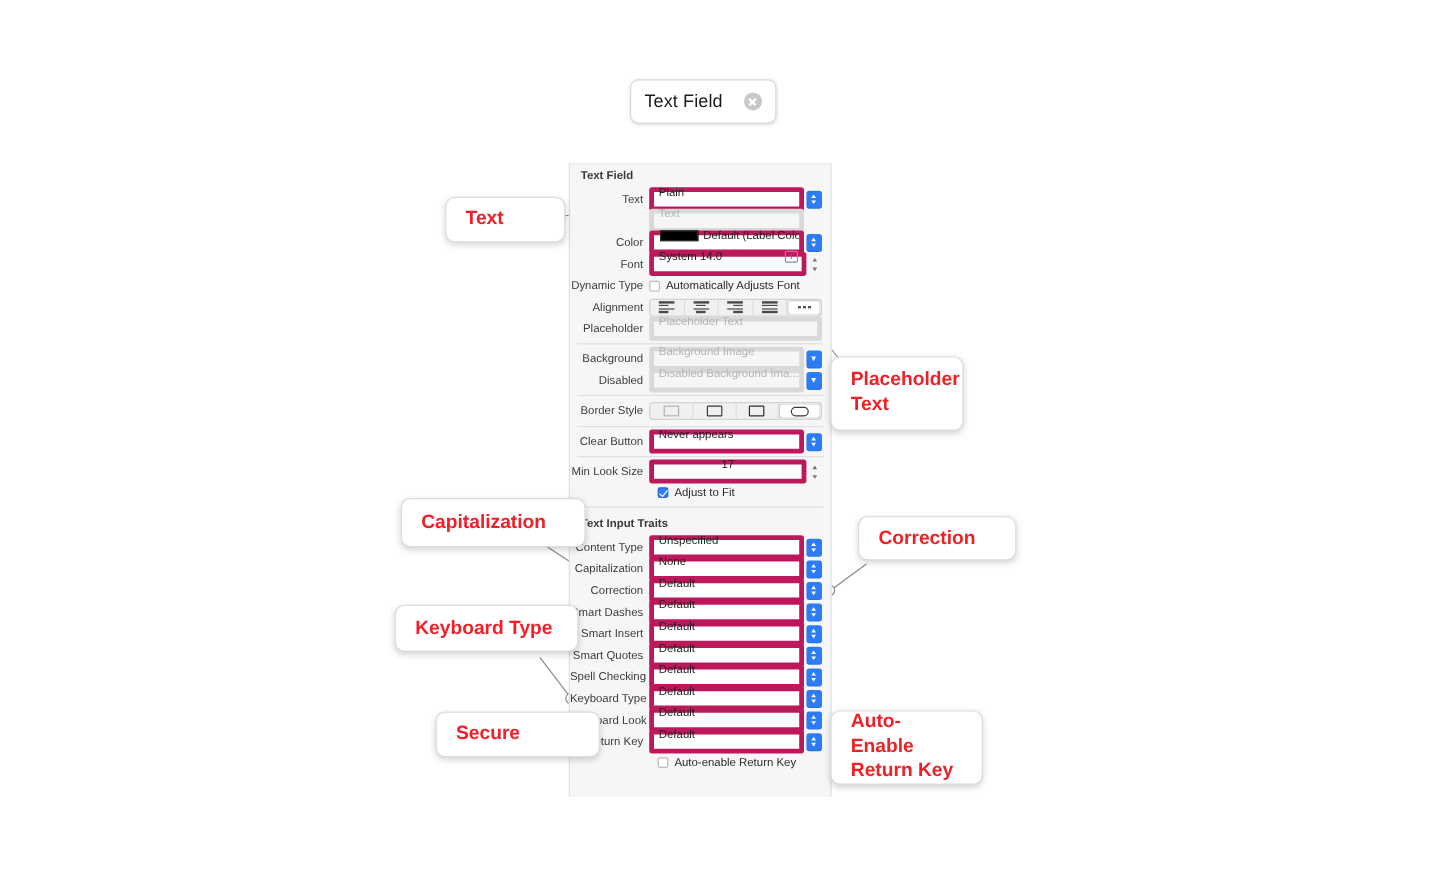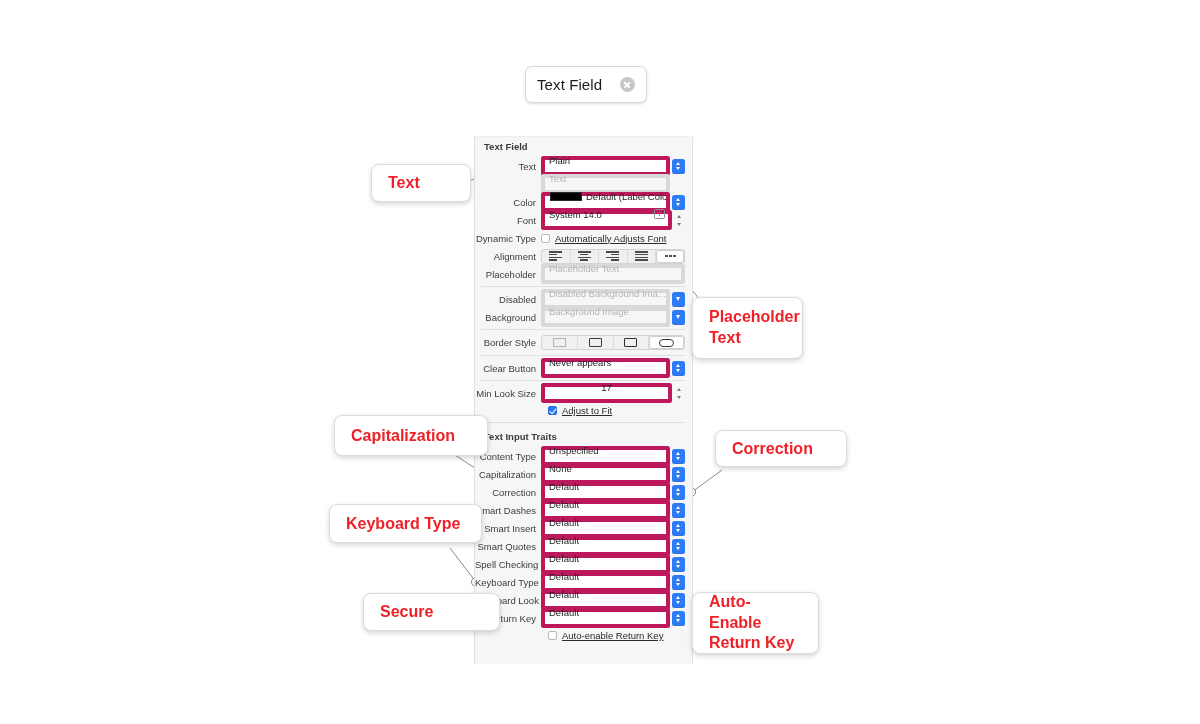--- a/index.html
+++ b/index.html
@@ -126,21 +126,21 @@
   .cbox {
     width:9px; height:9px; background:#fff; border:1px solid #b9b9b9;
     border-radius:2px; margin-right:5px; flex:0 0 auto; position:relative;
   }
   .cbox.on { background:#2d7cf6; border-color:#2066d8; }
   .cbox.on:after{
     content:""; position:absolute; left:1.6px; top:0.3px;
     width:3.4px; height:5.6px; border:1.4px solid #fff;
     border-top:0; border-left:0; transform:rotate(40deg);
   }
-  .cbtxt { font-size:9.5px; color:#2a2a2a; white-space:nowrap;text-decoration:underline; }
+  .cbtxt { font-size:9.5px; color:#2a2a2a; white-space:nowrap; }
 
   
   .segmented {
     flex:1 1 auto; height:15px; display:flex; align-items:stretch;
     background:#f0f0f0; border:1px solid #d3d3d3; border-radius:3px;
     overflow:hidden;
   }
   .seg {
     flex:1 1 0; display:flex; align-items:center; justify-content:center;
     border-right:1px solid #dcdcdc; position:relative;
@@ -317,32 +317,32 @@
     <span class="lbl">Placeholder</span>
     <span class="field flat">
       <span class="val ph">Placeholder Text</span>
     </span>
   </div>
 
   <div class="divider"></div>
 
   <div class="row">
 
+    <span class="lbl">Background</span>
+    <span class="field flat">
+      <span class="val ph">Background Image</span>
+    </span>
+    <span class="popup-btn single"></span>
+  </div>
+
+  <div class="row">
+
     <span class="lbl">Disabled</span>
     <span class="field flat">
       <span class="val ph">Disabled Background Ima...</span>
-    </span>
-    <span class="popup-btn single"></span>
-  </div>
-
-  <div class="row">
-
-    <span class="lbl">Background</span>
-    <span class="field flat">
-      <span class="val ph">Background Image</span>
     </span>
     <span class="popup-btn single"></span>
   </div>
 
   <div class="divider"></div>
 
   <div class="row tall">
     <span class="lbl">Border Style</span>
     <span class="segmented">
       <span class="seg">

